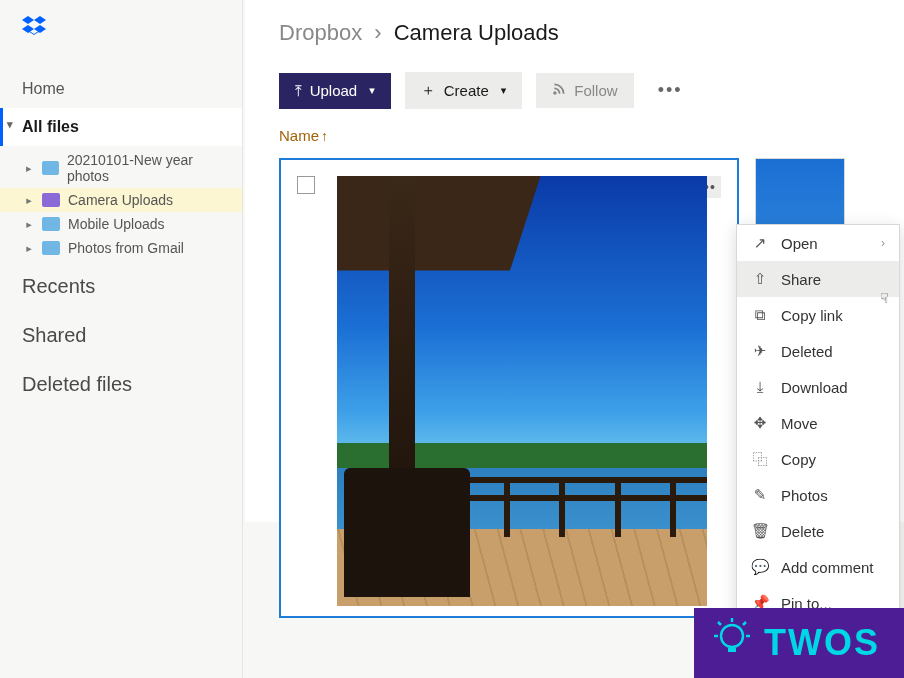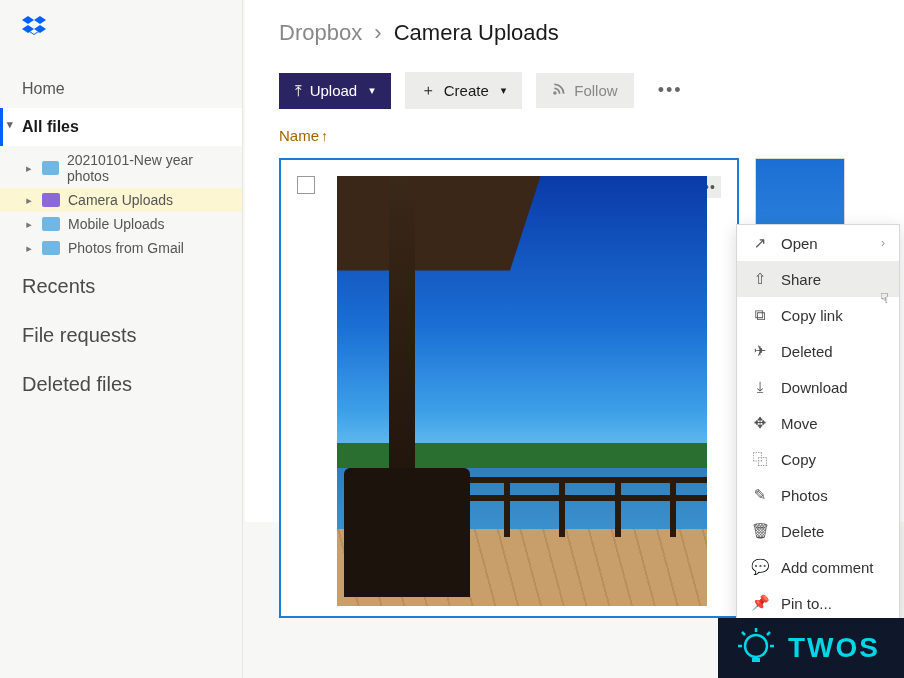--- a/index.html
+++ b/index.html
@@ -59,21 +59,21 @@
 
 
 .ctx { position:absolute; top:224px; left:736px; width:164px; background:#fff; border:1px solid #d8d8d6; box-shadow: 0 4px 16px rgba(0,0,0,.15); z-index:10; }
 .ctx-item { display:flex; align-items:center; gap:12px; padding:9px 14px; font-size:15px; color:#333; cursor:pointer; }
 .ctx-item.hov { background:#ececea; }
 .ctx-item .it-icon { width:18px; text-align:center; color:#555; font-size:15px; }
 .ctx-item .chev-r { margin-left:auto; font-size:12px; color:#999; }
 .cursor { position:absolute; top:290px; left:880px; font-size:14px; z-index:11; }
 
 
-.wm { position:absolute; bottom:0; right:0; background:#0f172a; color:#00d7e6; font-weight:700; font-size:28px; letter-spacing:2px; padding: 14px 24px 14px 70px; display:flex; align-items:center; gap:10px; z-index:20; }
+.wm { position:absolute; bottom:0; right:0; background:#4c1d95; color:#00d7e6; font-weight:700; font-size:36px; letter-spacing:2px; padding: 14px 24px 14px 70px; display:flex; align-items:center; gap:10px; z-index:20; }
 .wm .bulb { position:absolute; left:14px; top:8px; width:48px; height:48px; }
 .wm .bulb svg { width:48px; height:48px; }
 </style>
 </head>
 <body>
 
 <div class="sidebar">
   <div class="logo">
     <svg viewBox="0 0 24 24" fill="#0061ff">
         <path d="M6 2l6 4-6 4-6-4 6-4zm12 0l6 4-6 4-6-4 6-4zM6 11l6 4-6 4-6-4 6-4zm12 0l6 4-6 4-6-4 6-4zM12 20l6-4v1l-6 4-6-4v-1l6 4z"></path>
@@ -100,21 +100,21 @@
       <span class="folder-icon"></span>
       <span>Mobile Uploads</span>
     </div>
     <div class="folder-row">
       <span class="caret">▸</span>
       <span class="folder-icon"></span>
       <span>Photos from Gmail</span>
     </div>
   </div>
   <div class="section-item">Recents</div>
-  <div class="section-item">File requests</div>
+  <div class="section-item">Shared</div>
   <div class="section-item">Deleted files</div>
 </div>
 
 <div class="main">
   <div class="breadcrumb">
     <span>Dropbox</span>
     <span class="sep">›</span>
     <span class="crumb-current">Camera Uploads</span>
   </div>
 

